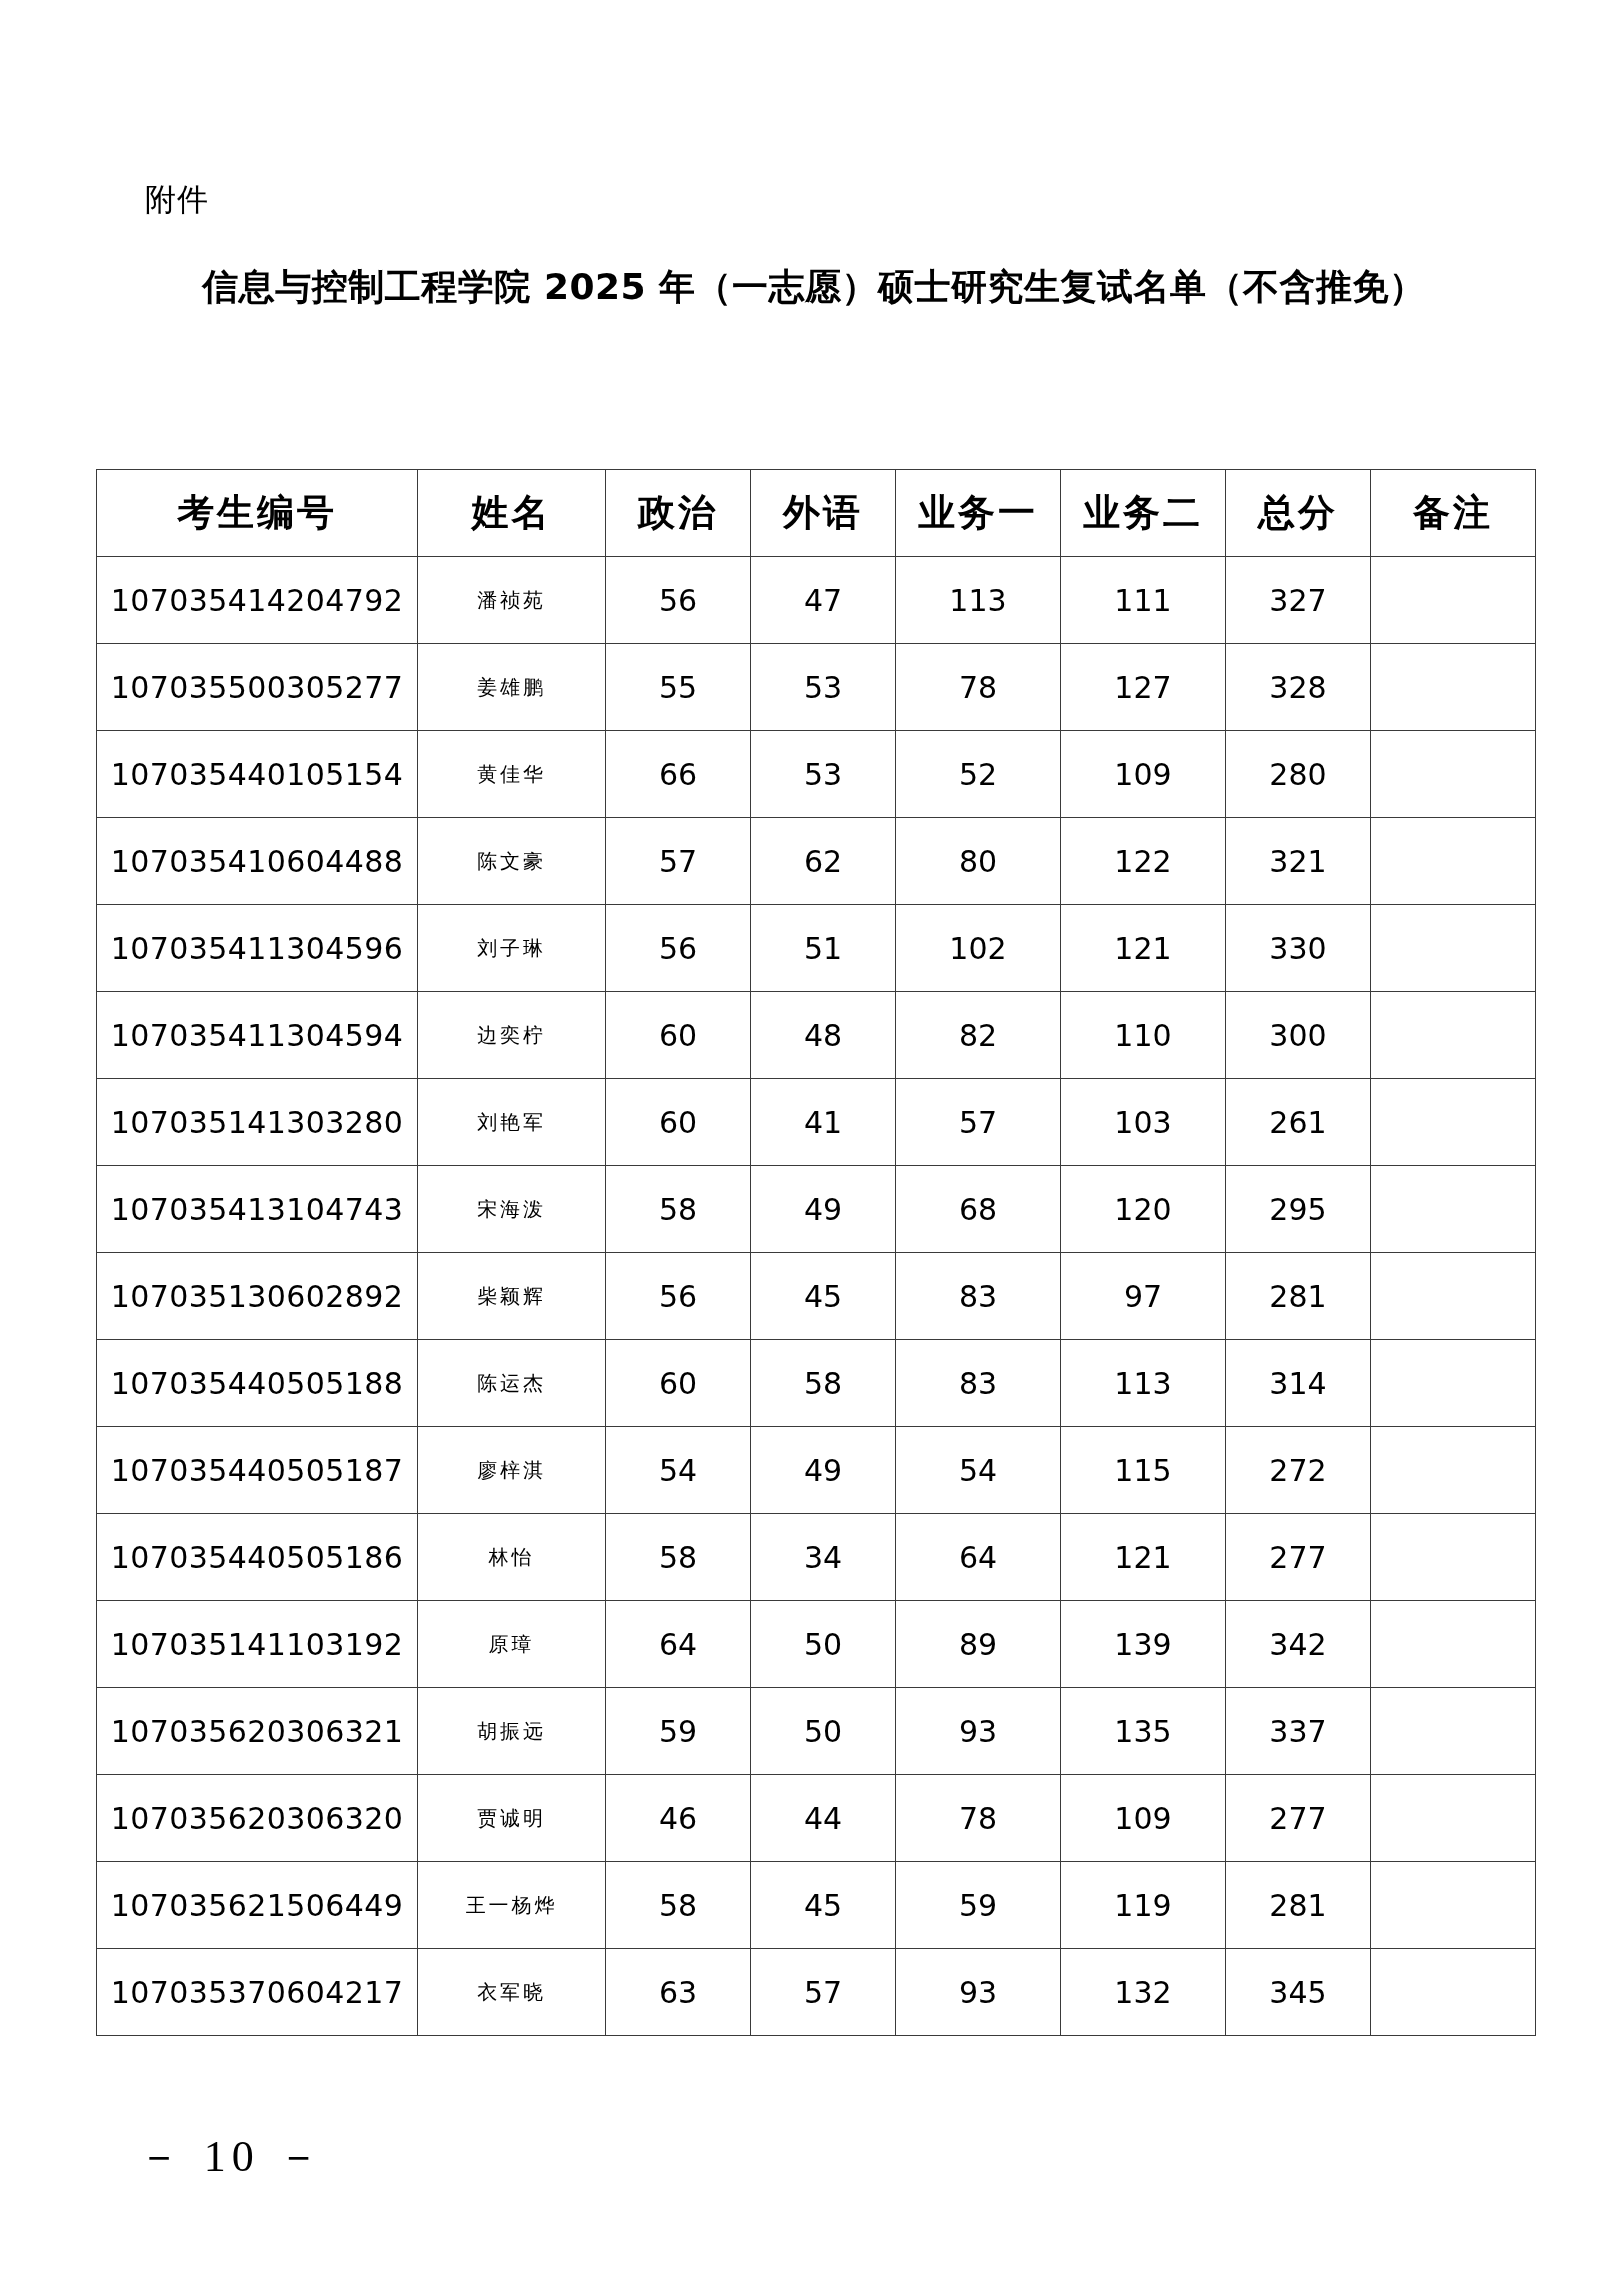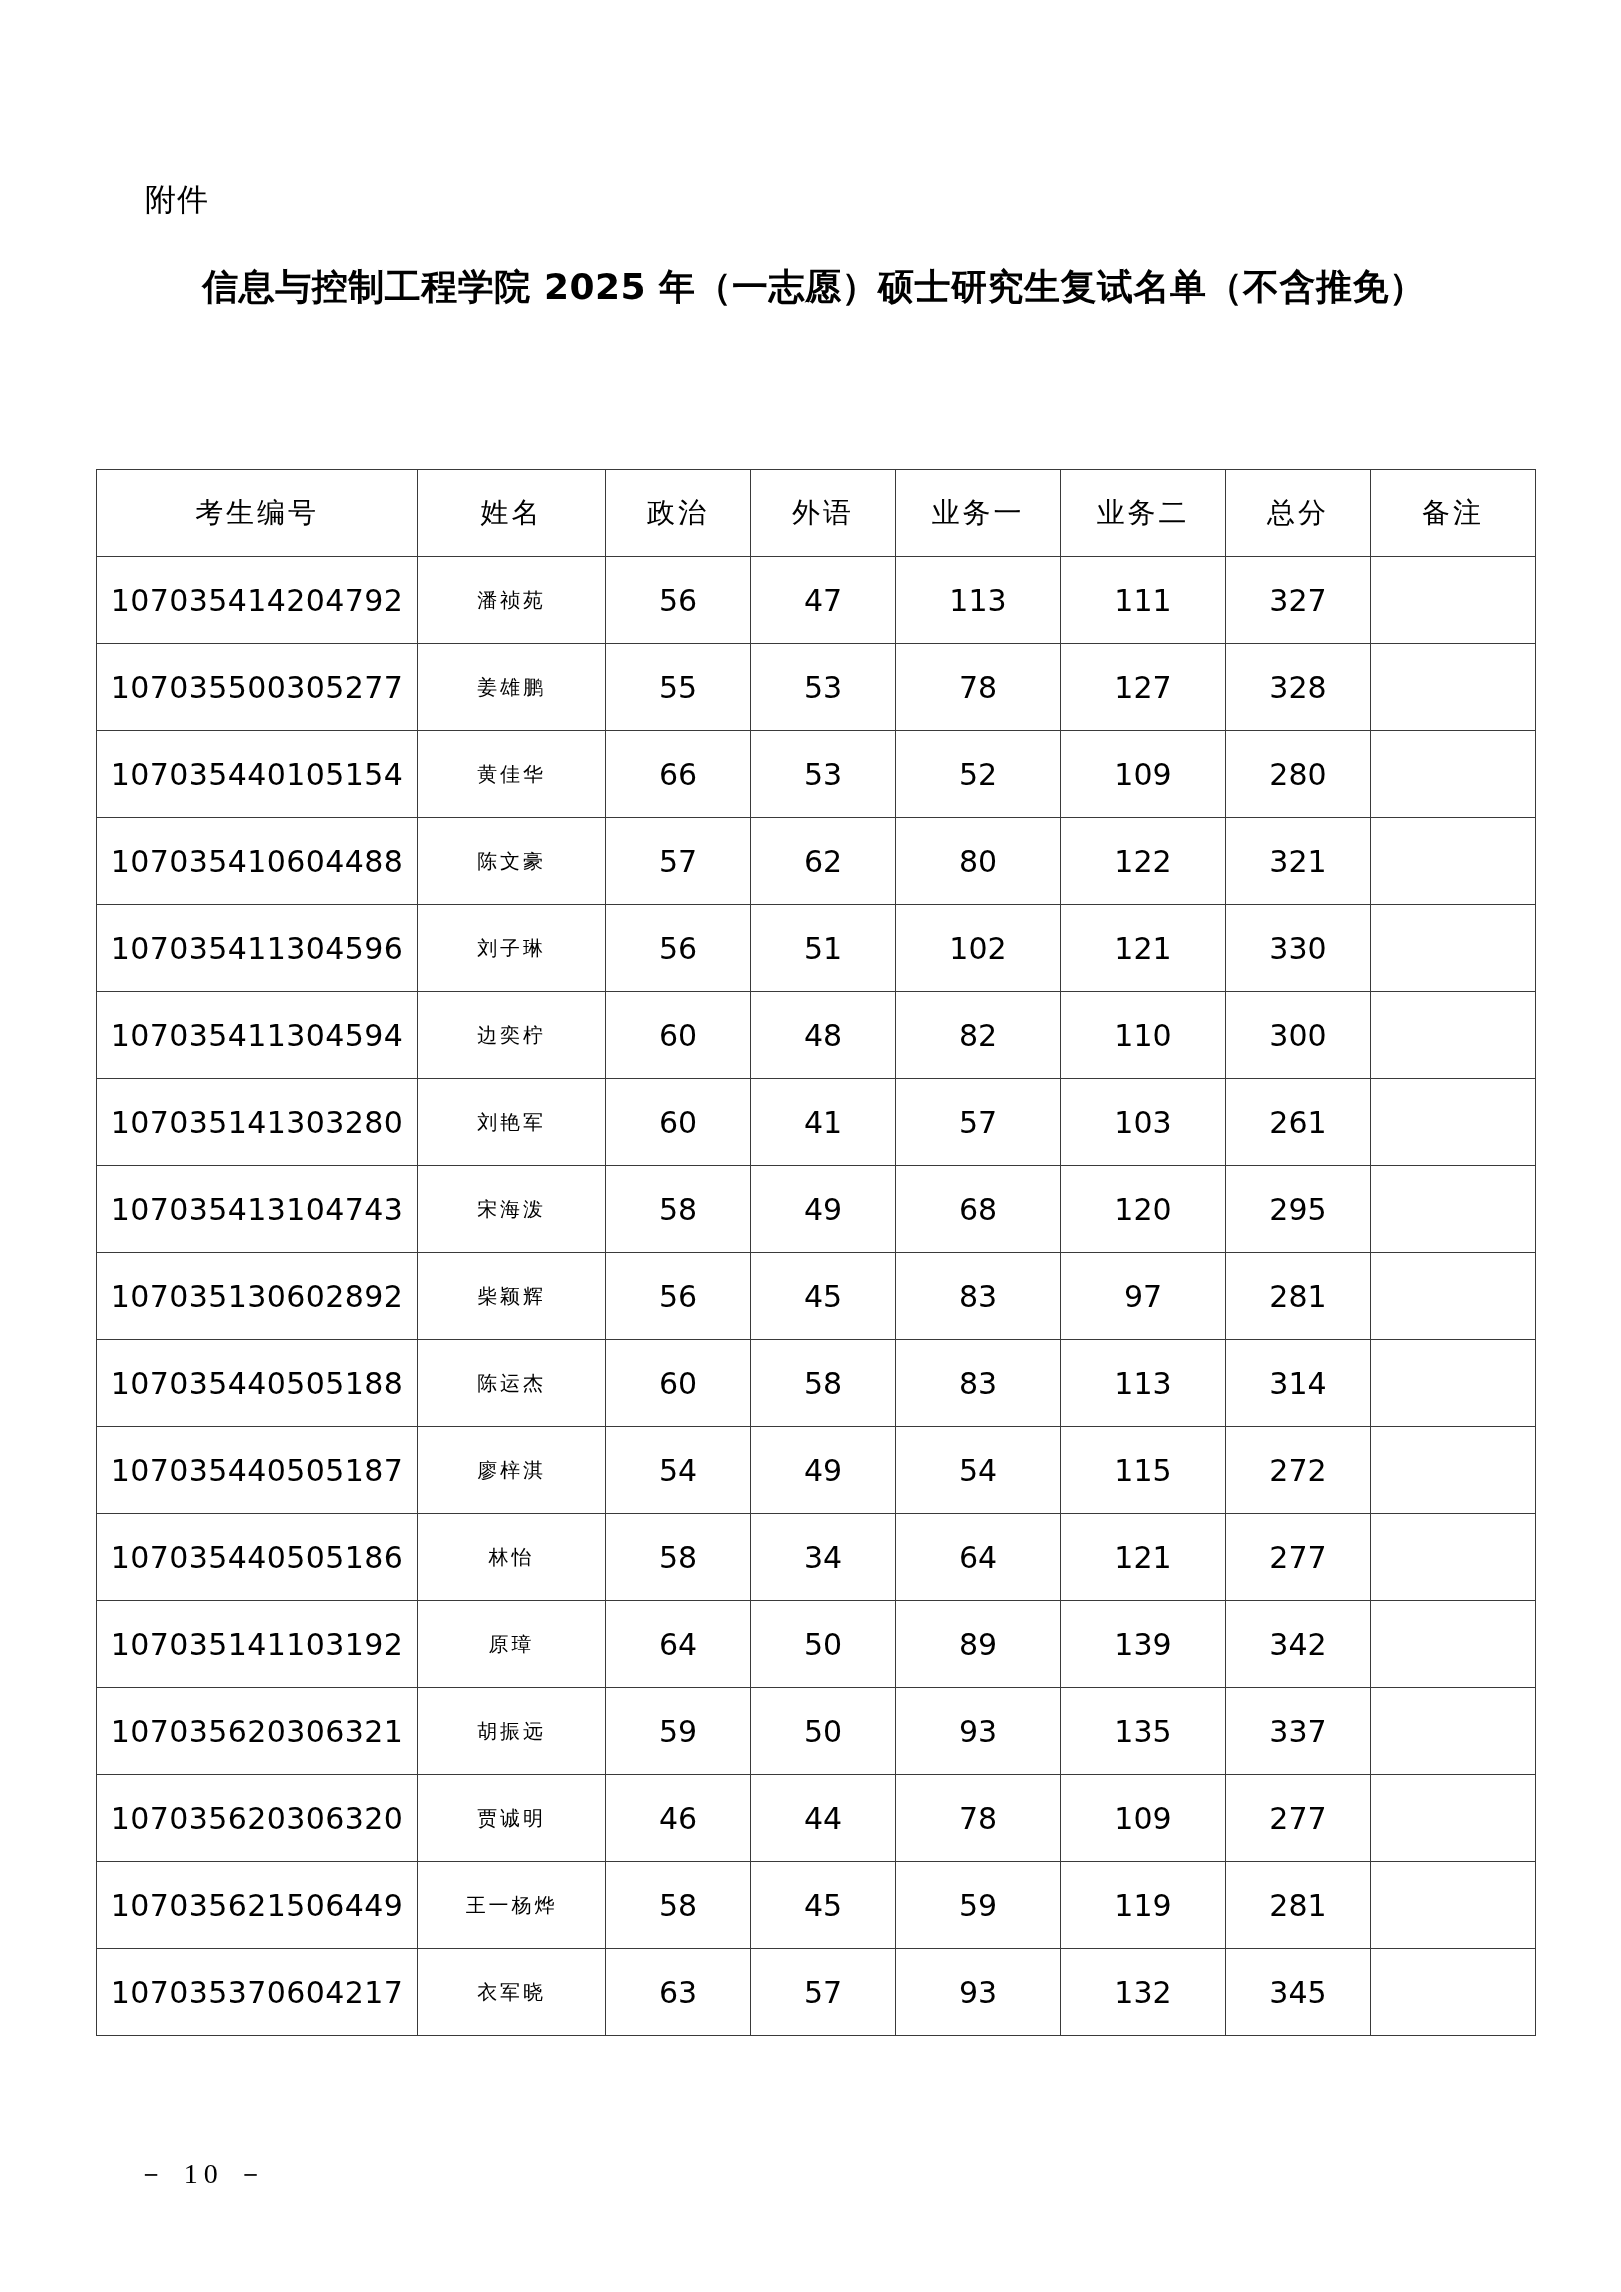--- a/index.html
+++ b/index.html
@@ -78,23 +78,24 @@
   col.c-name    { width: 188px; }
   col.c-pol     { width: 145px; }
   col.c-for     { width: 145px; }
   col.c-b1      { width: 165px; }
   col.c-b2      { width: 165px; }
   col.c-total   { width: 145px; }
   col.c-remark  { width: 165px; }
 
   .th-text {
     font-family: "DejaVu Sans", "Liberation Sans", sans-serif;
-    font-size: 28px;
+    font-size: 37px;
     letter-spacing: 2.9px;
     display: inline-block;
+    font-weight: bold;
   }
 
   .cell-id {
     font-family: "DejaVu Sans", "Liberation Sans", sans-serif;
     font-size: 30px;
     letter-spacing: 0.4px;
     margin-top: 8px;
   }
 
   .cell-name {
@@ -111,24 +112,23 @@
   .cell-remark {
     font-family: "DejaVu Sans", "Liberation Sans", sans-serif;
     font-size: 30px;
   }
 
   .page-footer {
     position: absolute;
     left: 137px;
     top: 2127px;
     font-family: "Liberation Serif", "DejaVu Serif", serif;
-    font-size: 28px;
+    font-size: 44px;
     letter-spacing: 5.9px;
     color: #000;
-    margin-top: 28px;
   }
 </style>
 </head>
 <body>
 
 <div class="page">
 
   <div class="attachment-label">附件</div>
 
   <div class="doc-title">信息与控制工程学院 2025 年（一志愿）硕士研究生复试名单（不含推免）</div>

